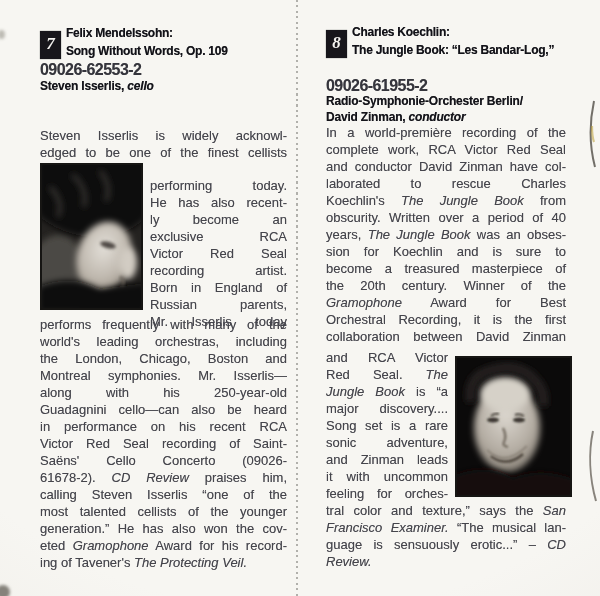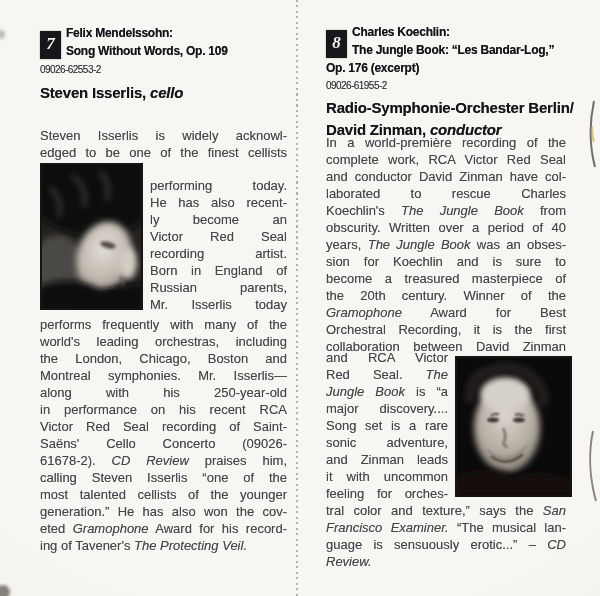--- a/index.html
+++ b/index.html
@@ -22,29 +22,28 @@
   .lines.no-jl .tl:last-child{text-align-last:left;}
   .tl i{font-style:italic;}
   
   .hd .tl{
     text-align:left;text-align-last:auto;white-space:nowrap;
     font-weight:700;color:#121218;
     font-size:12px;line-height:18px;letter-spacing:-0.25px;
     text-shadow:0 0 0.5px rgba(15,15,22,0.6);
   }
   .catalog .tl{
-    font-weight:400;font-size:10px;line-height:16px;color:#35353c;
+    font-weight:700;font-size:16px;line-height:16px;color:#35353c;
     letter-spacing:-0.55px;white-space:nowrap;text-align:right;text-align-last:auto;
     text-shadow:0 0 0.4px rgba(50,50,58,0.5);
   }
   .artist .tl{
-    font-weight:700;font-size:15px;line-height:15.5px;color:#14141a;
+    font-weight:700;font-size:12px;line-height:15.5px;color:#14141a;
     letter-spacing:-0.2px;white-space:nowrap;text-align:left;text-align-last:auto;
     text-shadow:0 0 0.5px rgba(15,15,22,0.6);
-    margin-top:6px;
   }
   .numbox{
     width:21px;height:28px;background:#17161b;
     display:flex;align-items:center;justify-content:center;
     box-shadow:0 0 1px rgba(0,0,0,.6);
   }
   .numbox span{
     font-family:"Liberation Serif", serif;font-style:italic;font-weight:700;
     font-size:17px;color:#f2f1ee;transform:translateY(-1px);
   }
@@ -107,63 +106,62 @@
       <ellipse cx="66" cy="80" rx="8" ry="3.2" fill="#514c46" filter="url(#b1s)" transform="rotate(14 66 80)"></ellipse>
       <path d="M78,112 q6,4 2,10" stroke="#6e675e" stroke-width="3" fill="none" filter="url(#b1s)"></path>
       <path d="M-4,148 V122 Q28,108 58,124 L104,118 V148 Z" fill="#0d0c0b" filter="url(#b1)"></path>
     </svg>
   </div>
 
   <div class="abs lines" style="left:150px;top:177px;width:137px;">
       <div class="tl"><span>performing today.</span></div>
       <div class="tl"><span>He has also recent-</span></div>
       <div class="tl"><span>ly become an</span></div>
+      <div class="tl"><span>exclusive RCA</span></div>
       <div class="tl"><span>Victor Red Seal</span></div>
       <div class="tl"><span>recording artist.</span></div>
       <div class="tl"><span>Born in England of</span></div>
       <div class="tl"><span>Russian parents,</span></div>
       <div class="tl"><span>Mr. Isserlis today</span></div>
     </div>
 
   <div class="abs lines no-jl" style="left:40px;top:316px;width:247px;">
       <div class="tl"><span>performs frequently with many of the</span></div>
       <div class="tl"><span>world's leading orchestras, including</span></div>
       <div class="tl"><span>the London, Chicago, Boston and</span></div>
       <div class="tl"><span>Montreal symphonies. Mr. Isserlis—</span></div>
       <div class="tl"><span>along with his 250-year-old</span></div>
+      <div class="tl"><span>Guadagnini cello—can also be heard</span></div>
       <div class="tl"><span>in performance on his recent RCA</span></div>
       <div class="tl"><span>Victor Red Seal recording of Saint-</span></div>
       <div class="tl"><span>Saëns' Cello Concerto (09026-</span></div>
       <div class="tl"><span>61678-2). </span><i>CD Review</i><span> praises him,</span></div>
       <div class="tl"><span>calling Steven Isserlis “one of the</span></div>
       <div class="tl"><span>most talented cellists of the younger</span></div>
       <div class="tl"><span>generation.” He has also won the cov-</span></div>
       <div class="tl"><span>eted </span><i>Gramophone</i><span> Award for his record-</span></div>
       <div class="tl"><span>ing of Tavener's </span><i>The Protecting Veil.</i></div>
     </div>
 
   <div class="abs numbox" style="left:326px;top:30px;">
     <span>8</span>
   </div>
   <div class="abs hd lines" style="left:352px;top:23px;">
       <div class="tl"><span>Charles Koechlin:</span></div>
       <div class="tl"><span>The Jungle Book: “Les Bandar-Log,”</span></div>
     </div>
-  <div class="abs hd lines" style="left:326px;top:59px;">
-      <div class="tl"><span>Op. 176 (excerpt)</span></div>
-    </div>
   <div class="abs catalog lines" style="left:326px;top:78px;">
       <div class="tl"><span>09026-61955-2</span></div>
     </div>
   <div class="abs artist lines" style="left:326px;top:94px;">
       <div class="tl"><span>Radio-Symphonie-Orchester Berlin/</span></div>
       <div class="tl"><span>David Zinman, </span><i>conductor</i></div>
     </div>
 
-  <div class="abs lines" style="left:326px;top:134px;width:240px;">
+  <div class="abs lines" style="left:326px;top:124px;width:240px;">
       <div class="tl"><span>In a world-première recording of the</span></div>
       <div class="tl"><span>complete work, RCA Victor Red Seal</span></div>
       <div class="tl"><span>and conductor David Zinman have col-</span></div>
       <div class="tl"><span>laborated to rescue Charles</span></div>
       <div class="tl"><span>Koechlin's </span><i>The Jungle Book</i><span> from</span></div>
       <div class="tl"><span>obscurity. Written over a period of 40</span></div>
       <div class="tl"><span>years, </span><i>The Jungle Book</i><span> was an obses-</span></div>
       <div class="tl"><span>sion for Koechlin and is sure to</span></div>
       <div class="tl"><span>become a treasured masterpiece of</span></div>
       <div class="tl"><span>the 20th century. Winner of the</span></div>

